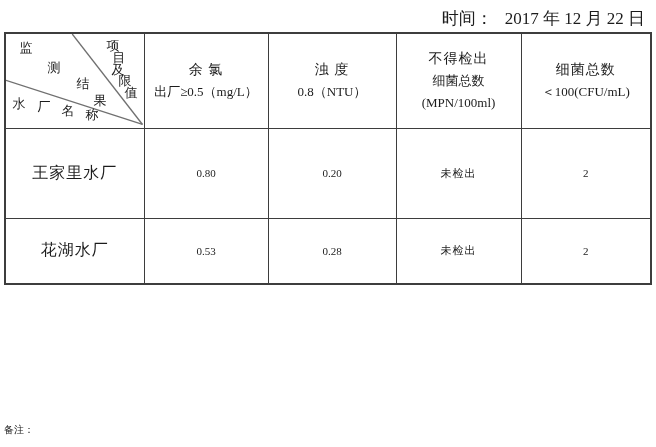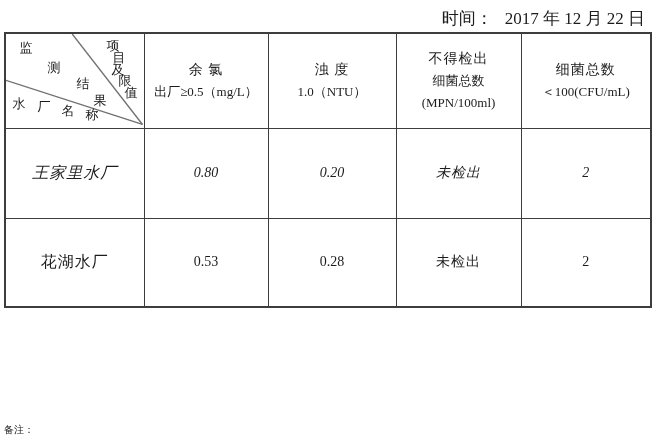--- a/index.html
+++ b/index.html
@@ -14,27 +14,27 @@
     position:absolute;left:4px;top:32px;width:646px;
     border-collapse:collapse;table-layout:fixed;
     border:2px solid #3d3d3d;
   }
   table.report td{
     border:1.5px solid #3d3d3d;
     text-align:center;vertical-align:middle;padding:0;
     overflow:hidden;
   }
   tr.hdr-row{height:95px;}
-  tr.r1{height:90px;font-style:italic;}
+  tr.r1{height:90px;}
   tr.r2{height:92px;}
-  tr.r3{height:89px;}
+  tr.r3{height:66px;}
   td.hdr{font-size:13px;line-height:22px;}
   td.hdr .t1{font-size:14px;letter-spacing:1px;}
   td.name{font-size:16px;letter-spacing:1px;}
-  td.val{font-size:14px;}
+  td.val{font-size:11px;}
   td.corner{position:relative;}
   .corner-svg{position:absolute;left:0;top:0;width:100%;height:100%;}
   .dchar{
     position:absolute;font-size:13px;line-height:14px;
     width:14px;height:14px;text-align:center;
   }
   .remark{position:absolute;left:4px;top:423px;font-size:10px;}
 </style>
 </head>
 <body>
@@ -71,21 +71,21 @@
       <span class="dchar" style="left:31px;top:66px">厂</span>
       <span class="dchar" style="left:55px;top:70px">名</span>
       <span class="dchar" style="left:79px;top:74px">称</span>
     </td>
     <td class="hdr">
       <div class="t1">余 氯</div>
       <div class="t2">出厂≥0.5（mg/L）</div>
     </td>
     <td class="hdr">
       <div class="t1">浊 度</div>
-      <div class="t2">1.0（NTU）</div>
+      <div class="t2">0.8（NTU）</div>
     </td>
     <td class="hdr">
       <div class="t1">不得检出</div>
       <div class="t2">细菌总数</div>
       <div class="t3">(MPN/100ml)</div>
     </td>
     <td class="hdr">
       <div class="t1">细菌总数</div>
       <div class="t2">＜100(CFU/mL)</div>
     </td>

